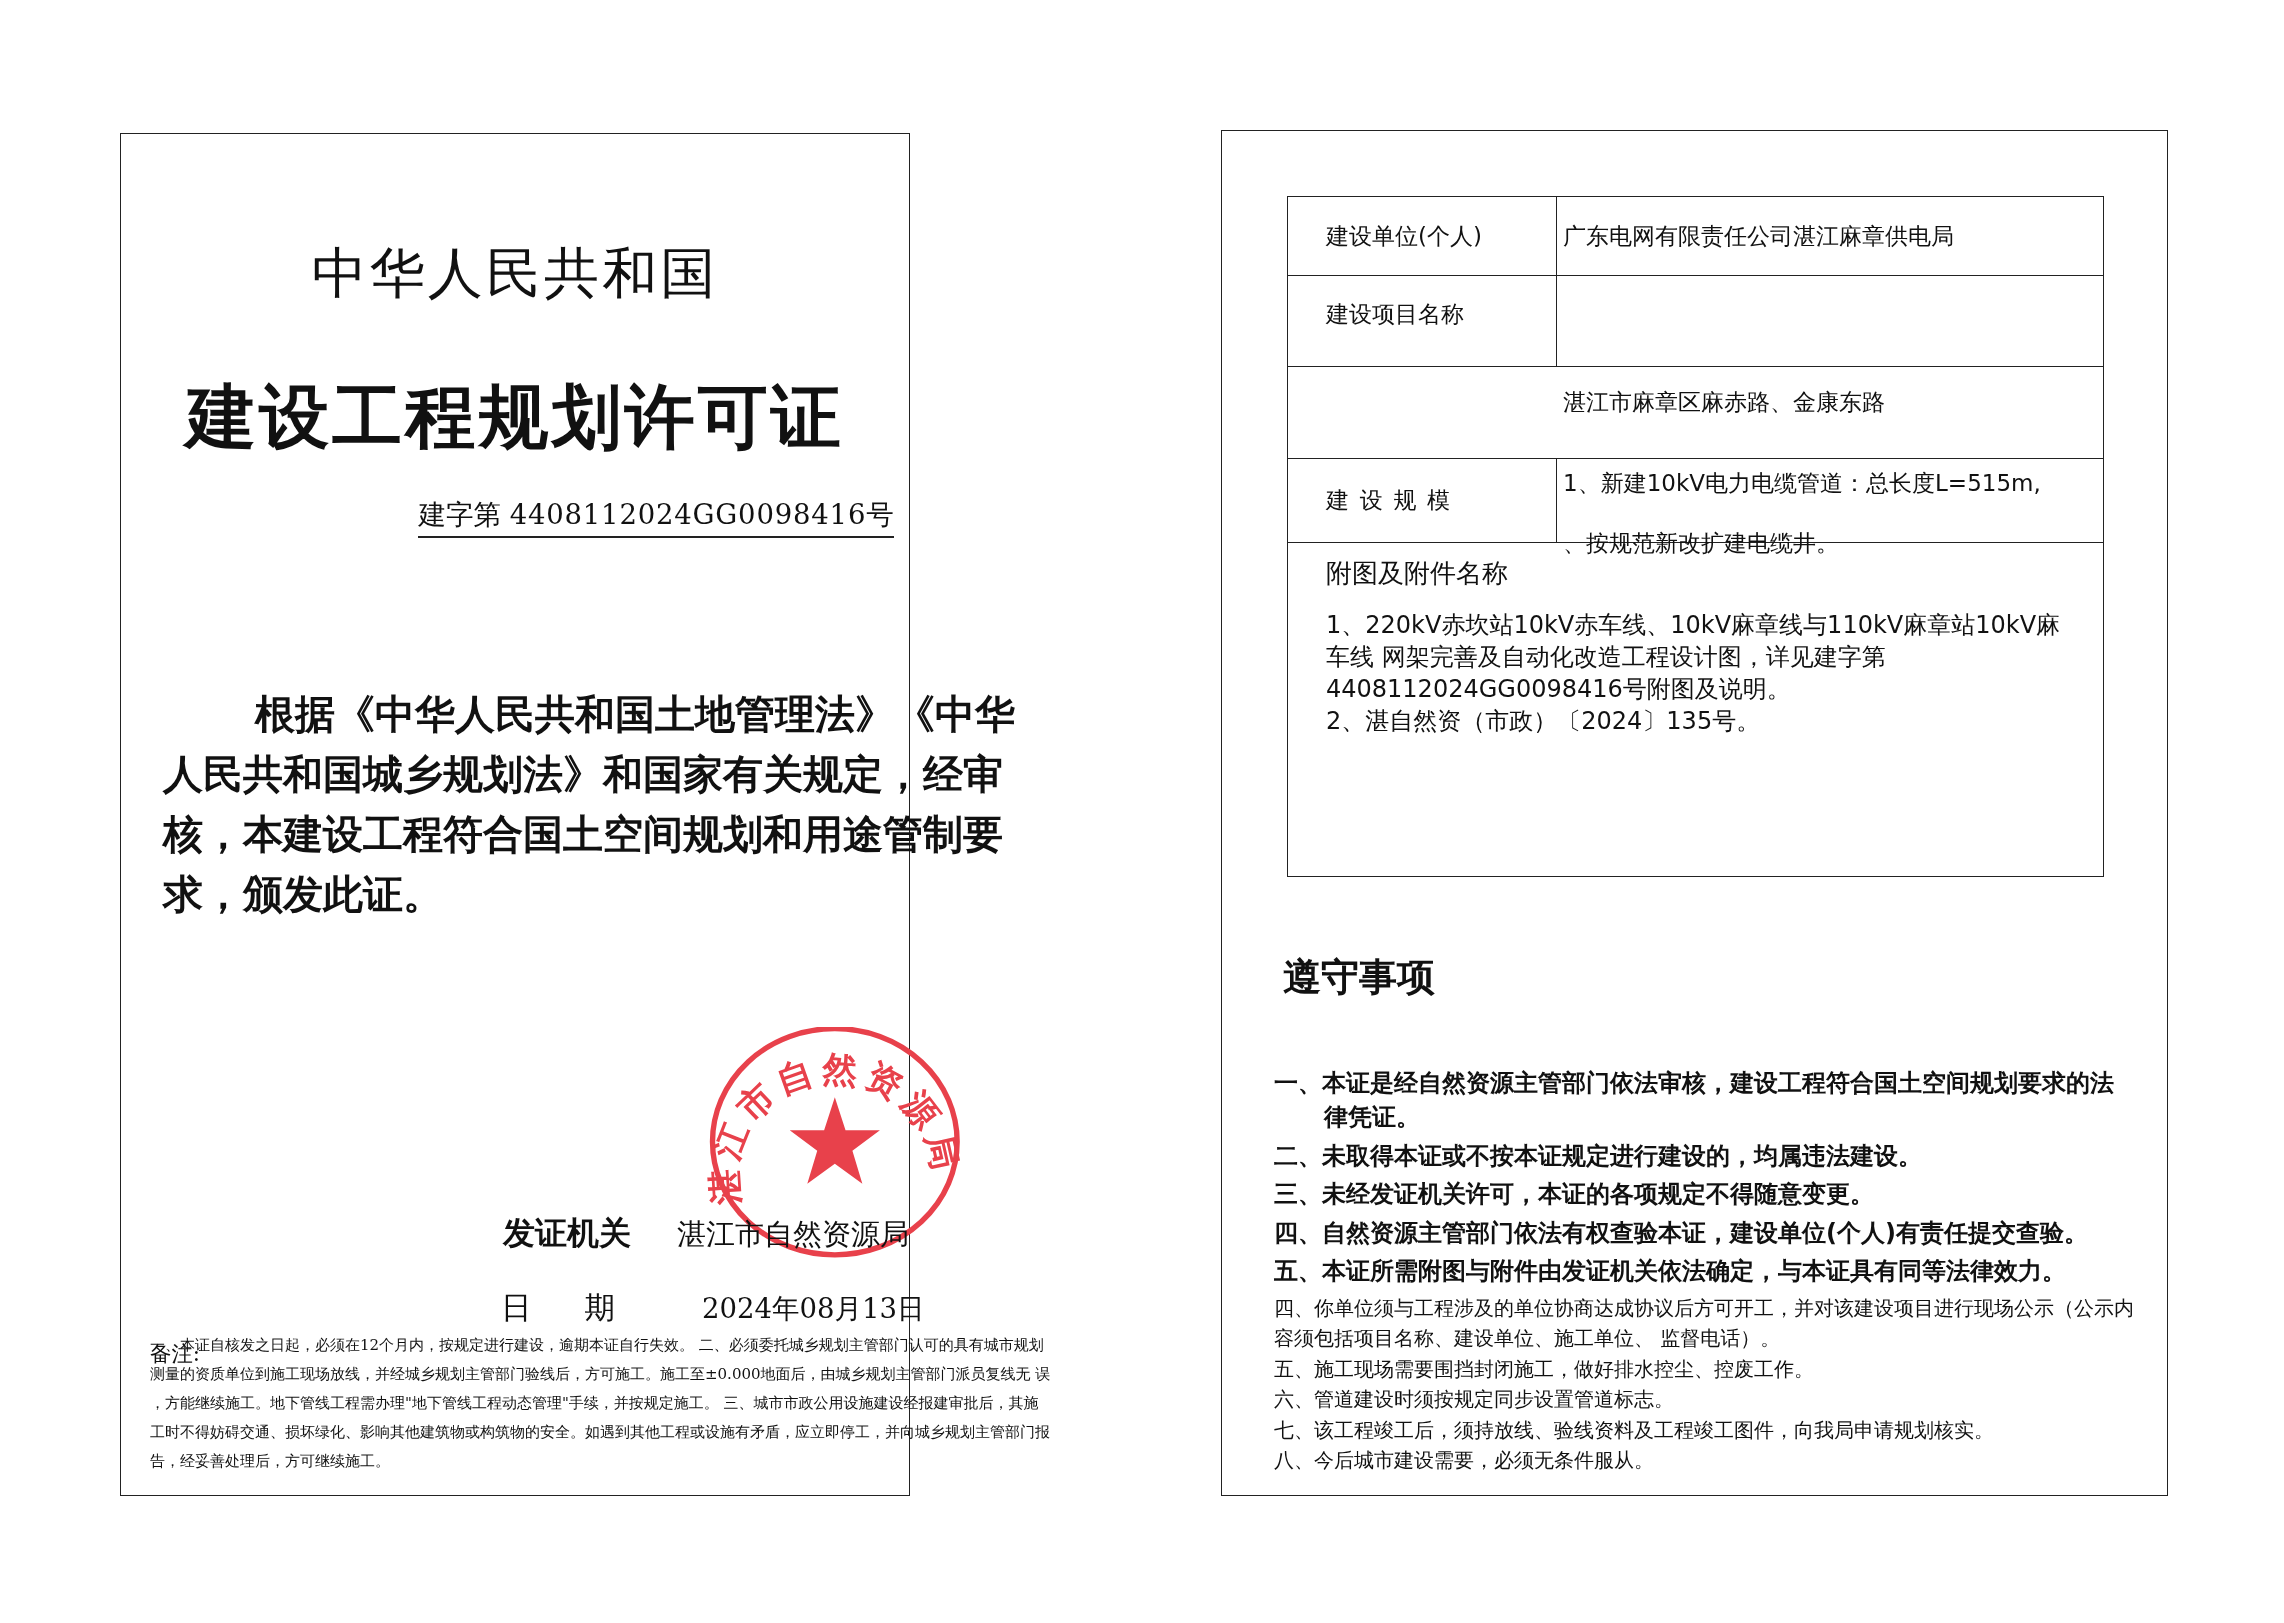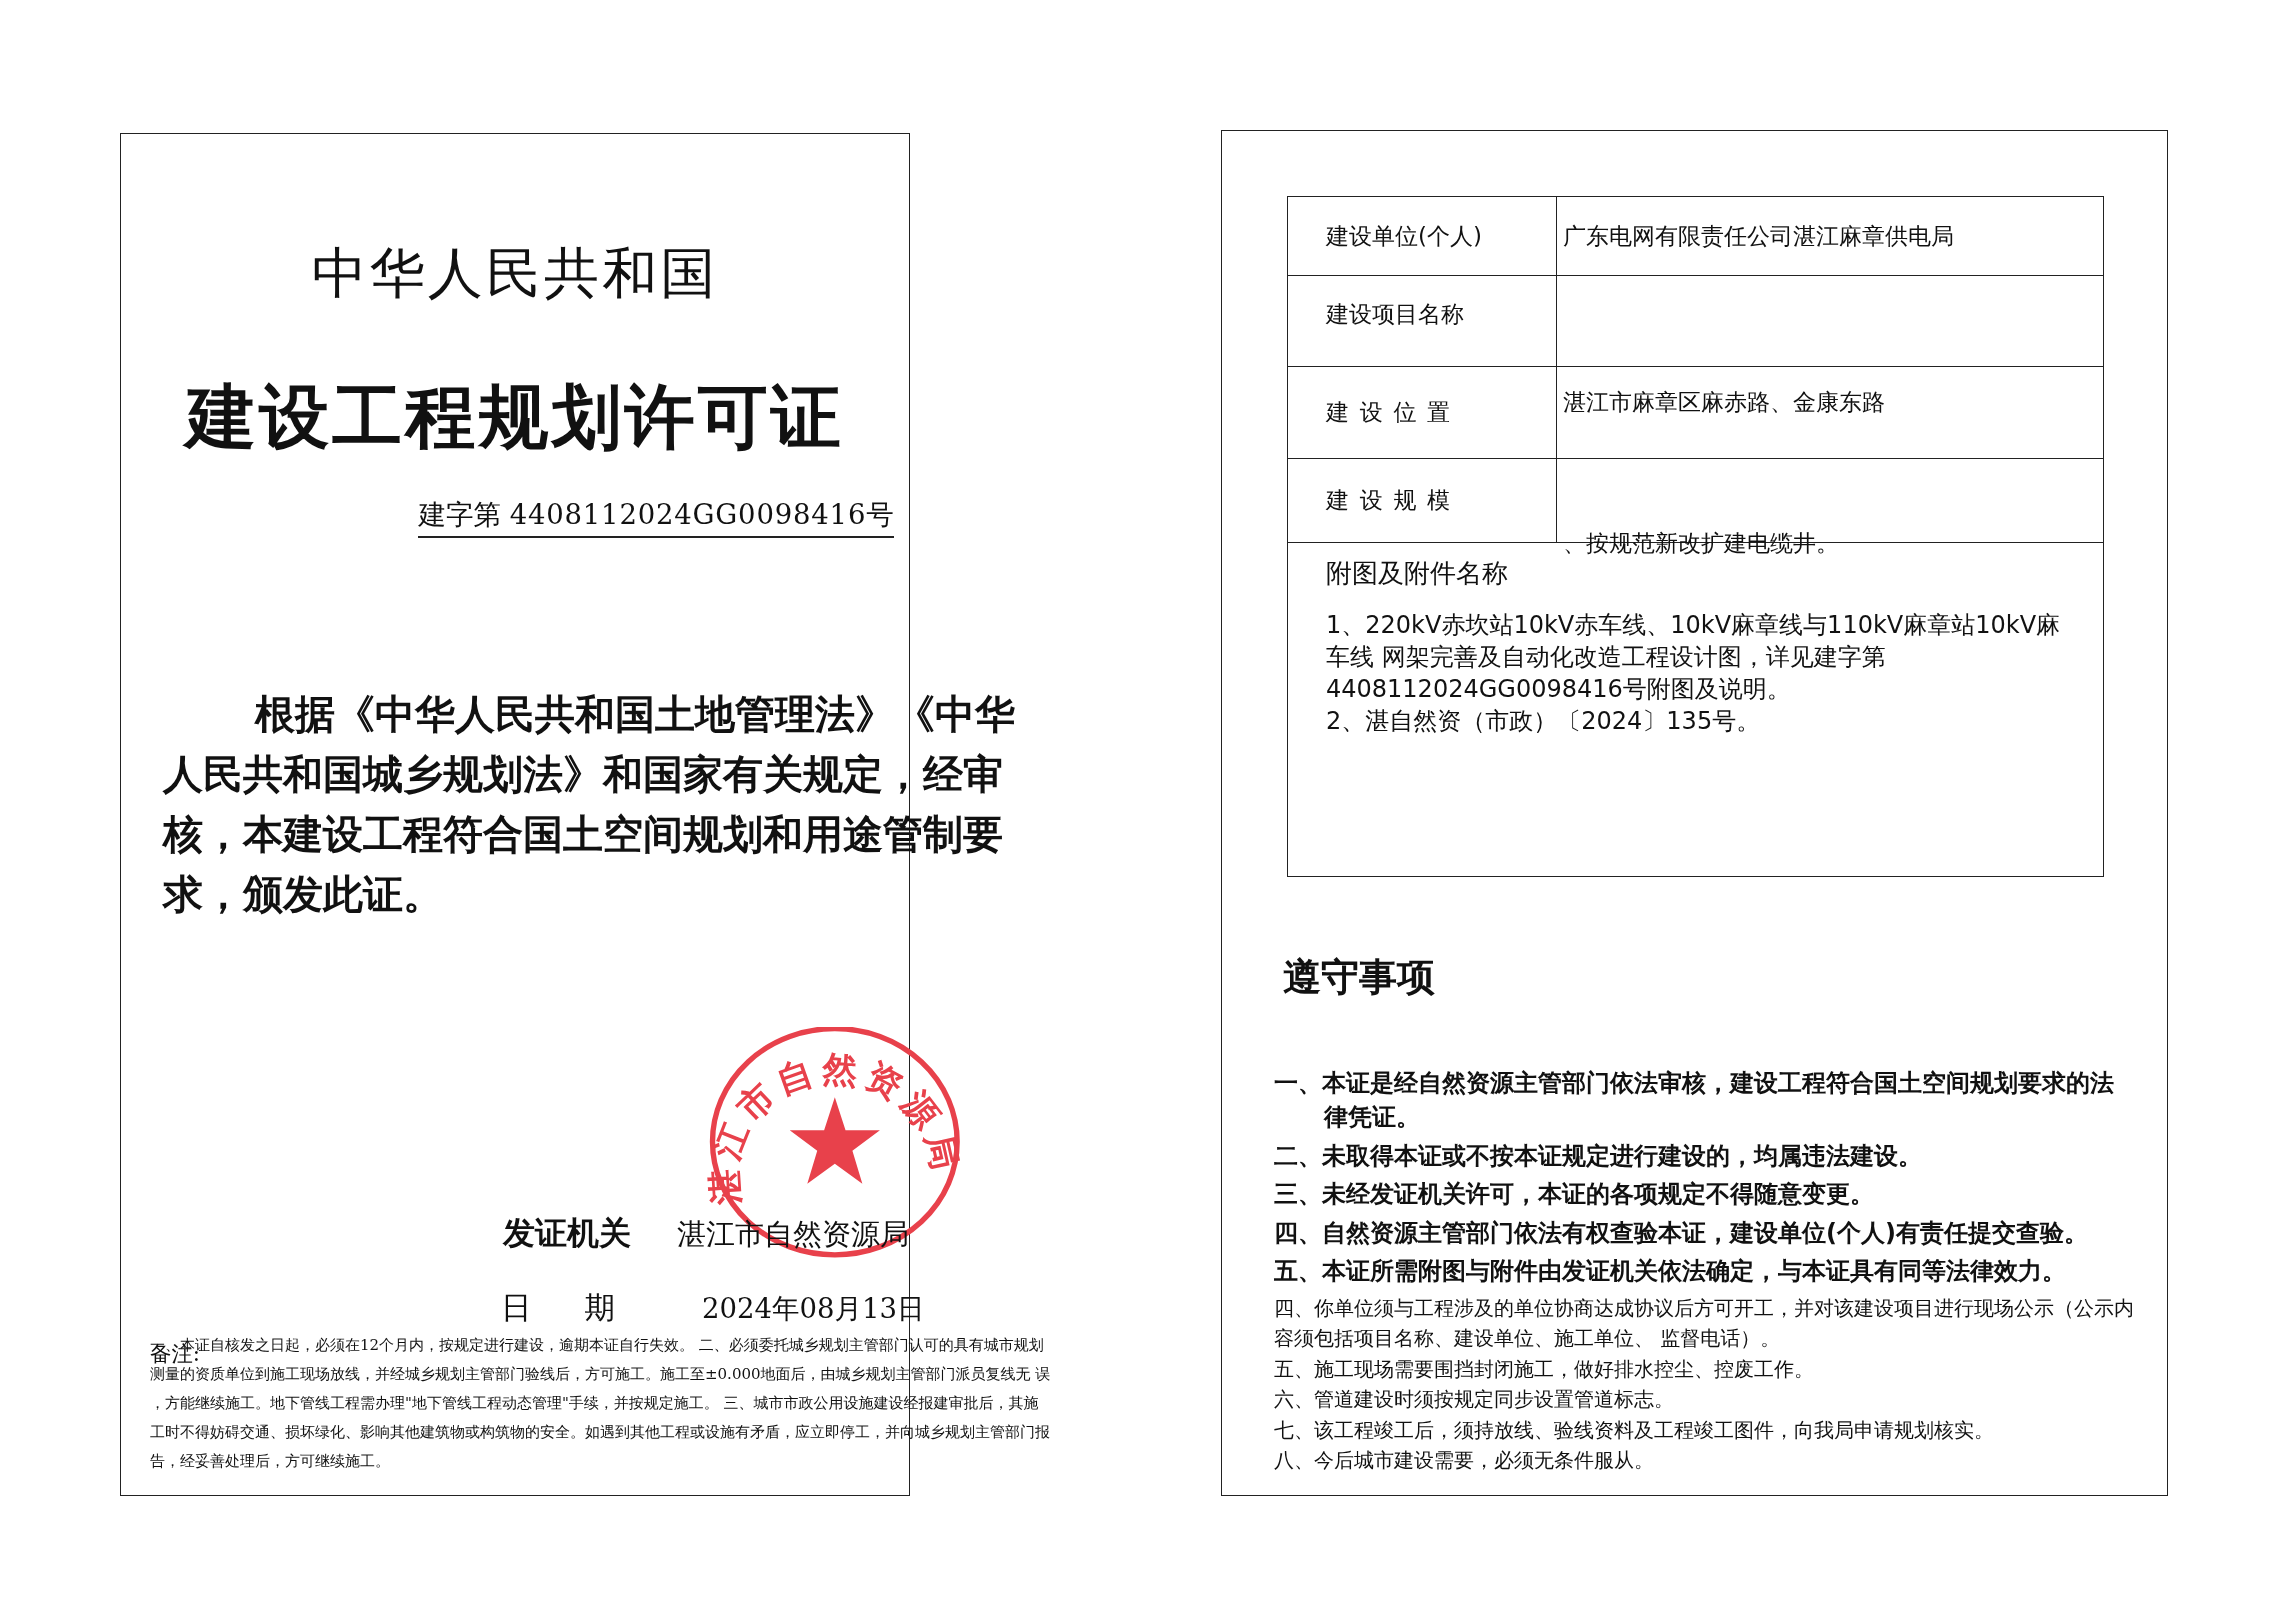--- a/index.html
+++ b/index.html
@@ -92,26 +92,26 @@
 <div class="page" id="page-right">
   <div id="info-table" class="sans">
     <div class="row" id="row-unit">
       <div class="label-cell">建设单位(个人)</div>
       <div class="value-cell">广东电网有限责任公司湛江麻章供电局</div>
     </div>
     <div class="row" id="row-project">
       <div class="label-cell">建设项目名称</div>
     </div>
     <div class="row" id="row-location">
-      <div class="label-cell">建设位置</div>
       <div class="value-cell">湛江市麻章区麻赤路、金康东路</div>
     </div>
     <div class="row" id="row-scale">
       <div class="label-cell">建设规模</div>
       <div class="value-cell">
+        <div>1、新建10kV电力电缆管道：总长度L=515m,</div>
         <div class="overflow">、按规范新改扩建电缆井。</div>
       </div>
     </div>
     <div class="abs" id="attach-title">附图及附件名称</div>
     <div class="abs" id="attach-body">
       <div>1、220kV赤坎站10kV赤车线、10kV麻章线与110kV麻章站10kV麻</div>
       <div>车线  网架完善及自动化改造工程设计图，详见建字第</div>
       <div>4408112024GG0098416号附图及说明。</div>
       <div>2、湛自然资（市政）〔2024〕135号。</div>
     </div>

